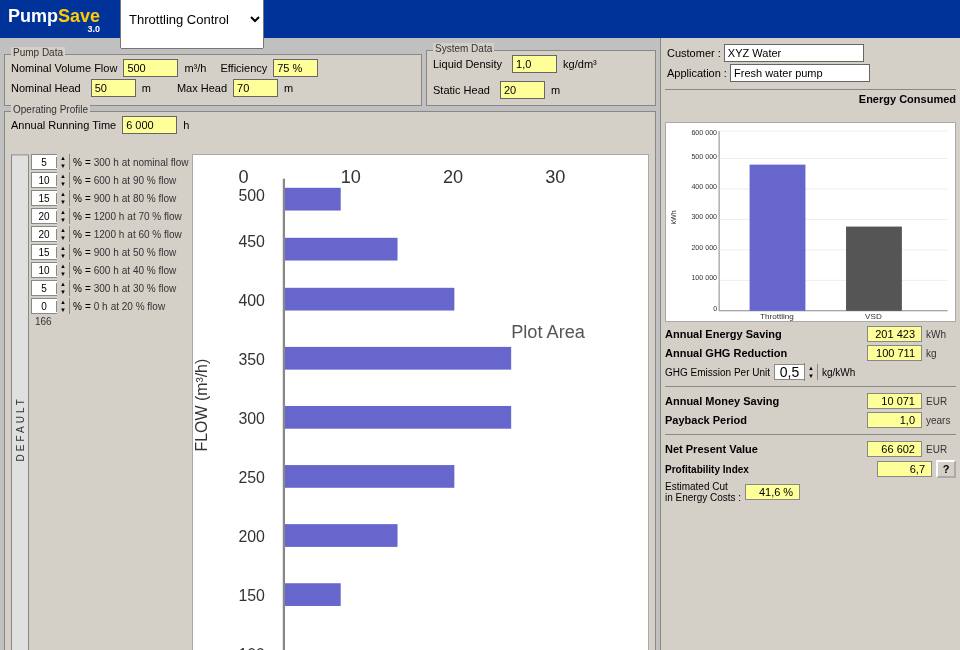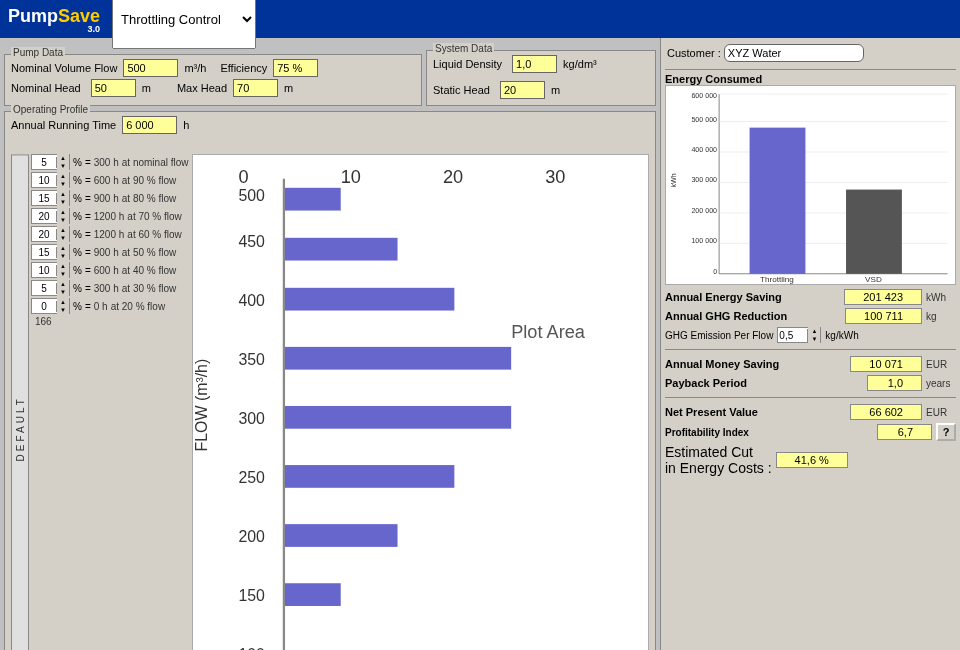--- a/index.html
+++ b/index.html
@@ -16,21 +16,21 @@
       display: flex;
       align-items: center;
       height: 38px;
       padding: 0 8px;
     }
     .logo-box {
       background: #003399;
       color: white;
       font-size: 20px;
       font-weight: bold;
-      margin-right: 12px;
+      margin-right: 20px;
       line-height: 1;
     }
     .logo-version { font-size: 9px; color: white; display: block; text-align: right; }
     .throttle-dropdown {
       margin-right: 10px;
     }
     .throttle-dropdown select {
       font-size: 13px;
       padding: 20px 4px;
       width: 144px;
@@ -203,21 +203,21 @@
       gap: 4px;
       font-size: 11px;
     }
     .result-label {
       flex: 1;
       font-weight: bold;
     }
     .result-value {
       background: #ffff99;
       border: 1px solid #888;
-      padding: 1px 18px;
+      padding: 1px 6px;
       font-size: 11px;
       min-width: 55px;
       text-align: right;
     }
     .result-unit {
       font-size: 10px;
       color: #333;
       min-width: 30px;
     }
     .ghg-row {
@@ -485,28 +485,32 @@
       </div>
     </div>
 
   </div>
 
   <div class="right-panel">
 
     <div class="customer-area">
       <div>
         <span>Customer :</span>
-        <input class="input-field" type="text" value="XYZ Water" style="width: 140px; border-radius: 6px;">
+        <input class="input-field" type="text" value="XYZ Water" style="width: 140px;">
+      </div>
+      <div>
+        <span>Application :</span>
+        <input class="input-field" type="text" value="Fresh water pump" style="width: 140px;">
       </div>
     </div>
 
     <hr class="sep-line">
 
 
-    <div style="text-align:left;font-size:11px;font-weight:bold;margin-bottom:0;">Energy Consumed</div>
+    <div style="text-align:right;font-size:11px;font-weight:bold;margin-bottom:17px;">Energy Consumed</div>
     <div class="energy-chart">
       <svg width="100%" height="100%" viewBox="0 0 280 195">
 
         <text x="48" y="185" font-size="7" fill="#333" text-anchor="end">0</text>
         <text x="48" y="155" font-size="7" fill="#333" text-anchor="end">100 000</text>
         <text x="48" y="125" font-size="7" fill="#333" text-anchor="end">200 000</text>
         <text x="48" y="95" font-size="7" fill="#333" text-anchor="end">300 000</text>
         <text x="48" y="65" font-size="7" fill="#333" text-anchor="end">400 000</text>
         <text x="48" y="35" font-size="7" fill="#333" text-anchor="end">500 000</text>
         <text x="48" y="12" font-size="7" fill="#333" text-anchor="end">600 000</text>
@@ -537,23 +541,23 @@
         <span class="result-label">Annual Energy Saving</span>
         <span class="result-value">201 423</span>
         <span class="result-unit">kWh</span>
       </div>
       <div class="result-row">
         <span class="result-label">Annual GHG Reduction</span>
         <span class="result-value">100 711</span>
         <span class="result-unit">kg</span>
       </div>
       <div class="ghg-row">
-        <span style="font-size:10px;">GHG Emission Per Flow</span>
+        <span style="font-size:10px;">GHG Emission Per Unit</span>
         <div class="inline-spinner">
-          <span style="width:30px;font-size:10px;border-right:1px solid #888;padding:1px;">0,5</span>
+          <span style="width:30px;text-align:center;font-size:14px;border-right:1px solid #888;padding:1px;">0,5</span>
           <div style="display:flex;flex-direction:column;">
             <button style="height:8px;width:12px;font-size:6px;border:none;background:#d4d0c8;cursor:pointer;padding:0;">▲</button>
             <button style="height:8px;width:12px;font-size:6px;border:none;background:#d4d0c8;cursor:pointer;padding:0;">▼</button>
           </div>
         </div>
         <span style="font-size:10px;text-align:right;">kg/kWh</span>
       </div>
       <hr class="sep-line">
       <div class="result-row">
         <span class="result-label">Annual Money Saving</span>
@@ -570,21 +574,21 @@
         <span class="result-label">Net Present Value</span>
         <span class="result-value">66 602</span>
         <span class="result-unit">EUR</span>
       </div>
       <div class="result-row">
         <span class="result-label" style="font-size:10px;">Profitability Index</span>
         <span class="result-value">6,7</span>
         <button class="question-btn">?</button>
       </div>
       <div class="result-row">
-        <span style="font-size:14px;">
+        <span style="font-size:10px;">
           <span>Estimated Cut</span><br>
           <span>in Energy Costs :</span>
         </span>
         <span class="result-value">41,6 %</span>
       </div>
     </div>
   </div>
 </div>
 
 </body></html>

